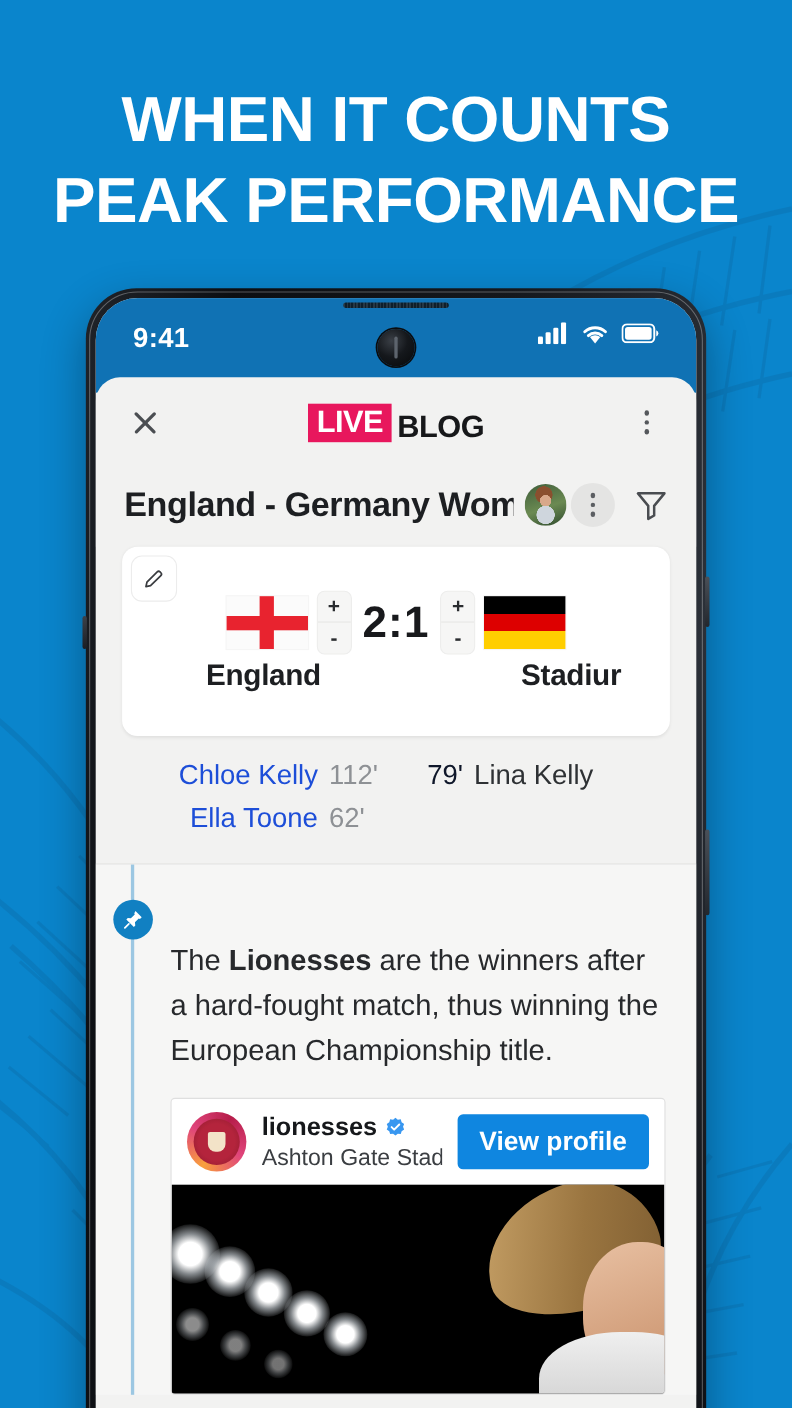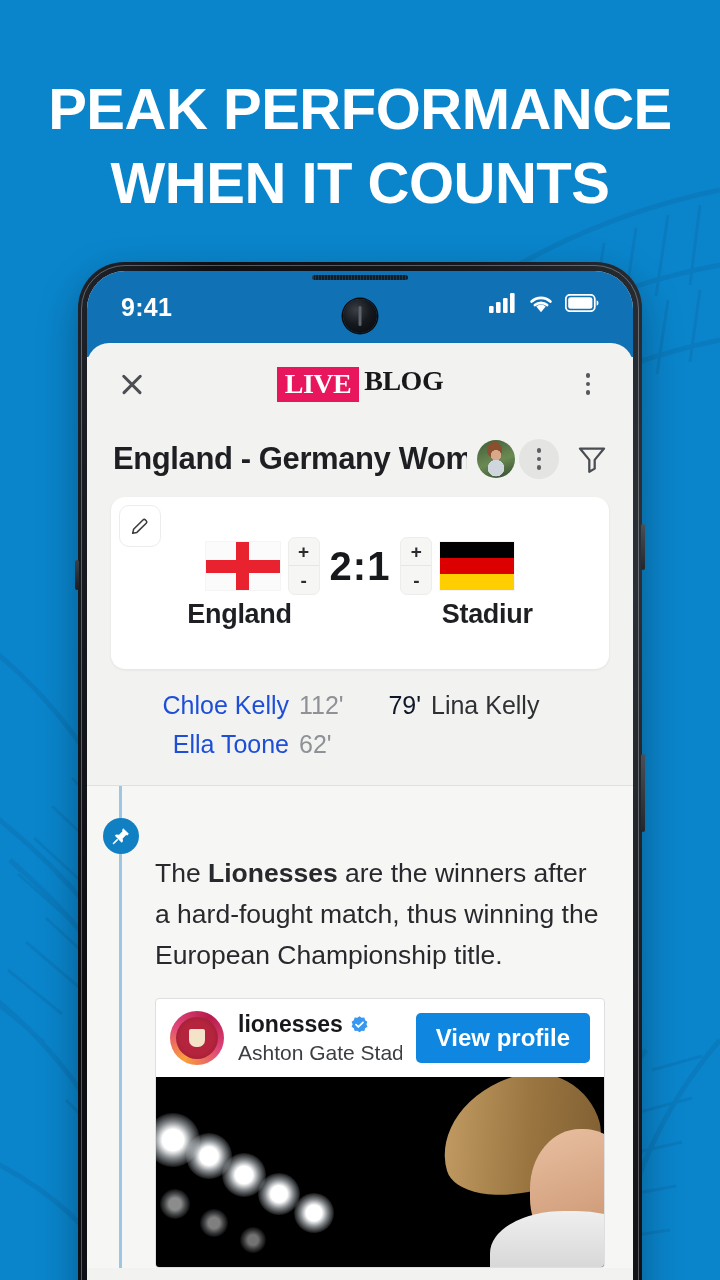--- a/index.html
+++ b/index.html
@@ -160,21 +160,21 @@
     content: "";
     position: absolute;
     left: 2px; top: 14px;
     width: 26px; height: 2.6px;
     background: #4b4e52;
     border-radius: 2px;
   }
   #close-icon::before { transform: rotate(45deg); }
   #close-icon::after  { transform: rotate(-45deg); }
 
-  #brand { display: flex; align-items: flex-start; gap: 2px; font-family: Liberation Serif, serif; }
+  #brand { display: flex; align-items: flex-end; gap: 2px; }
   #brand-live {
     background: #e8175d;
     color: #fff;
     font-weight: bold;
     font-size: 28px;
     letter-spacing: -0.5px;
     padding: 3px 8px 4px 8px;
     line-height: 1;
   }
   #brand-blog {
@@ -301,20 +301,21 @@
     left: 0; right: 0; top: 102px;
     display: flex;
     justify-content: center;
     gap: 150px;
   }
   .team-name {
     font-size: 27px;
     font-weight: bold;
     color: #1d1f22;
     letter-spacing: -0.3px;
+    margin-left: 32px;
   }
 
   
   #scorers {
     padding: 22px 0 26px 0;
     display: flex;
     flex-direction: column;
     gap: 10px;
     align-items: center;
   }
@@ -512,22 +513,22 @@
         <path d="M86 1078 L136 1132"></path>
       <path d="M652 1070 L702 1056"></path>
         <path d="M640 1112 L692 1098"></path>
       <path d="M630 1154 L682 1142"></path>
         <path d="M622 1196 L676 1186"></path>
       <path d="M616 1238 L670 1230"></path>
     </g>
   </svg>
 
   <div id="headline">
+    <span class="ln">WHEN IT COUNTS</span>
     <span class="ln">PEAK PERFORMANCE</span>
-    <span class="ln">WHEN IT COUNTS</span>
   </div>
 
   <div id="phone">
     <div class="side-btn vol"></div>
     <div class="side-btn pwr"></div>
     <div class="side-btn left-nub"></div>
 
     <div id="screen">
 
       <div id="statusbar">

